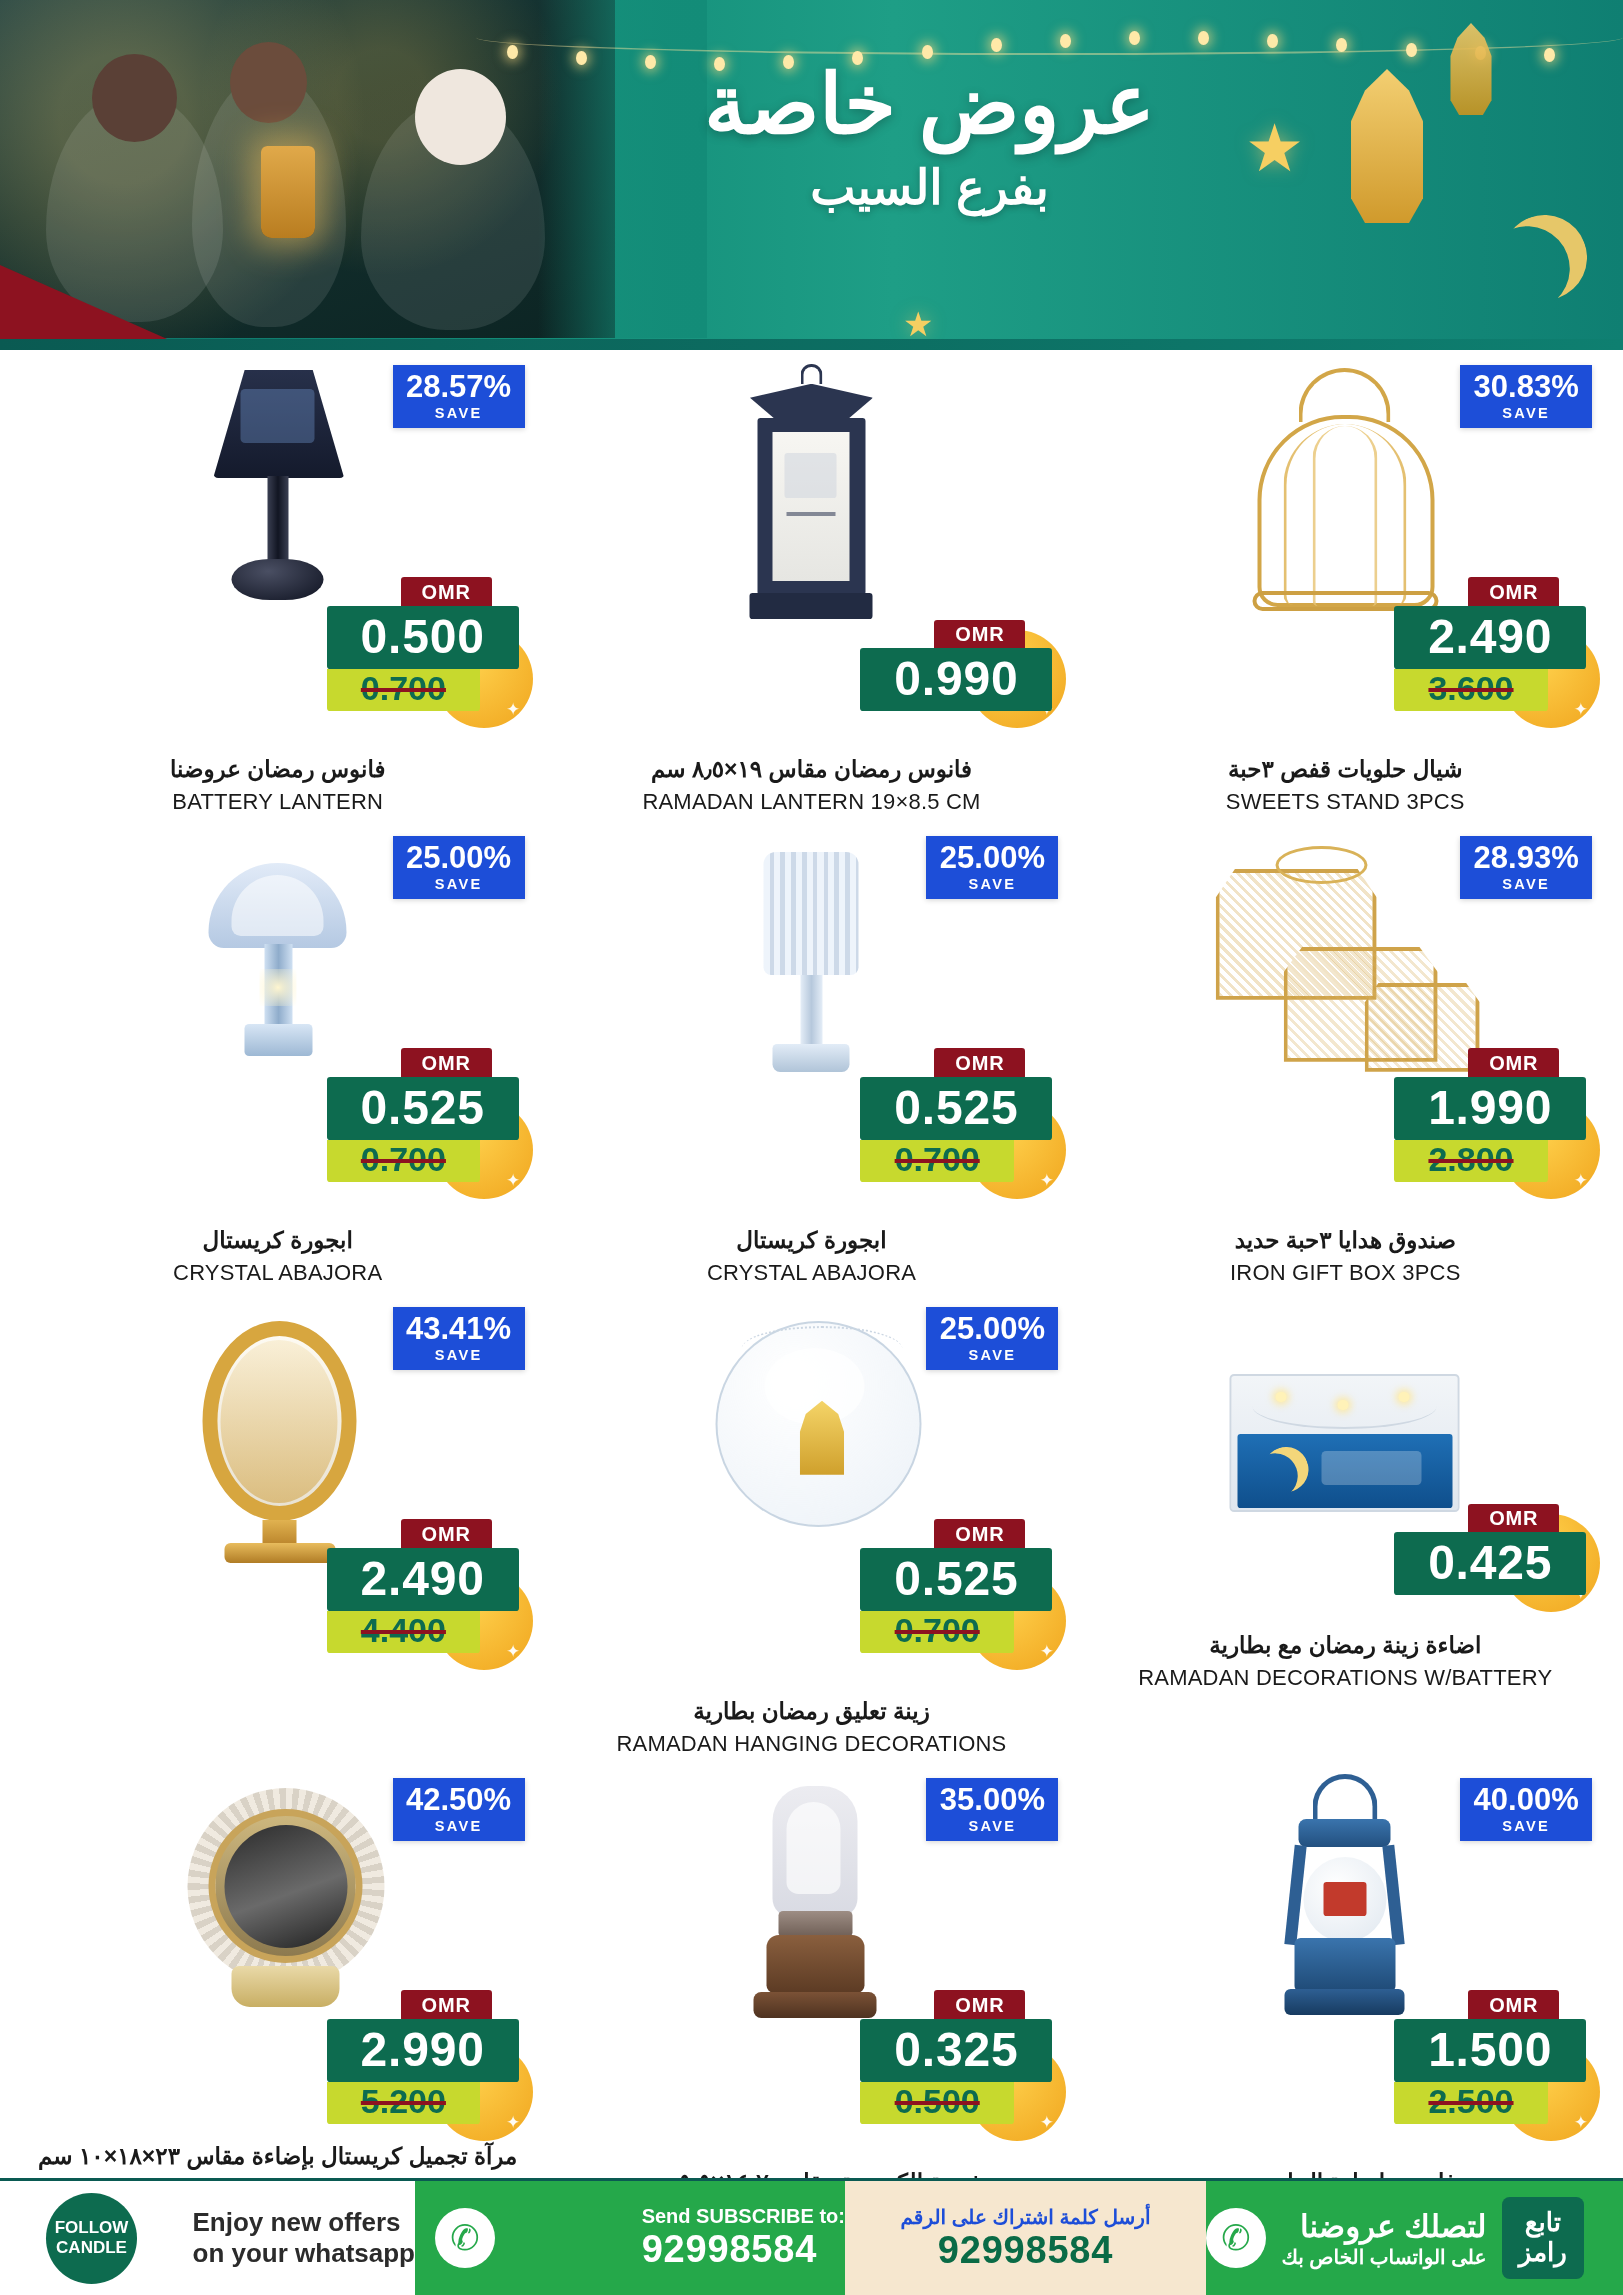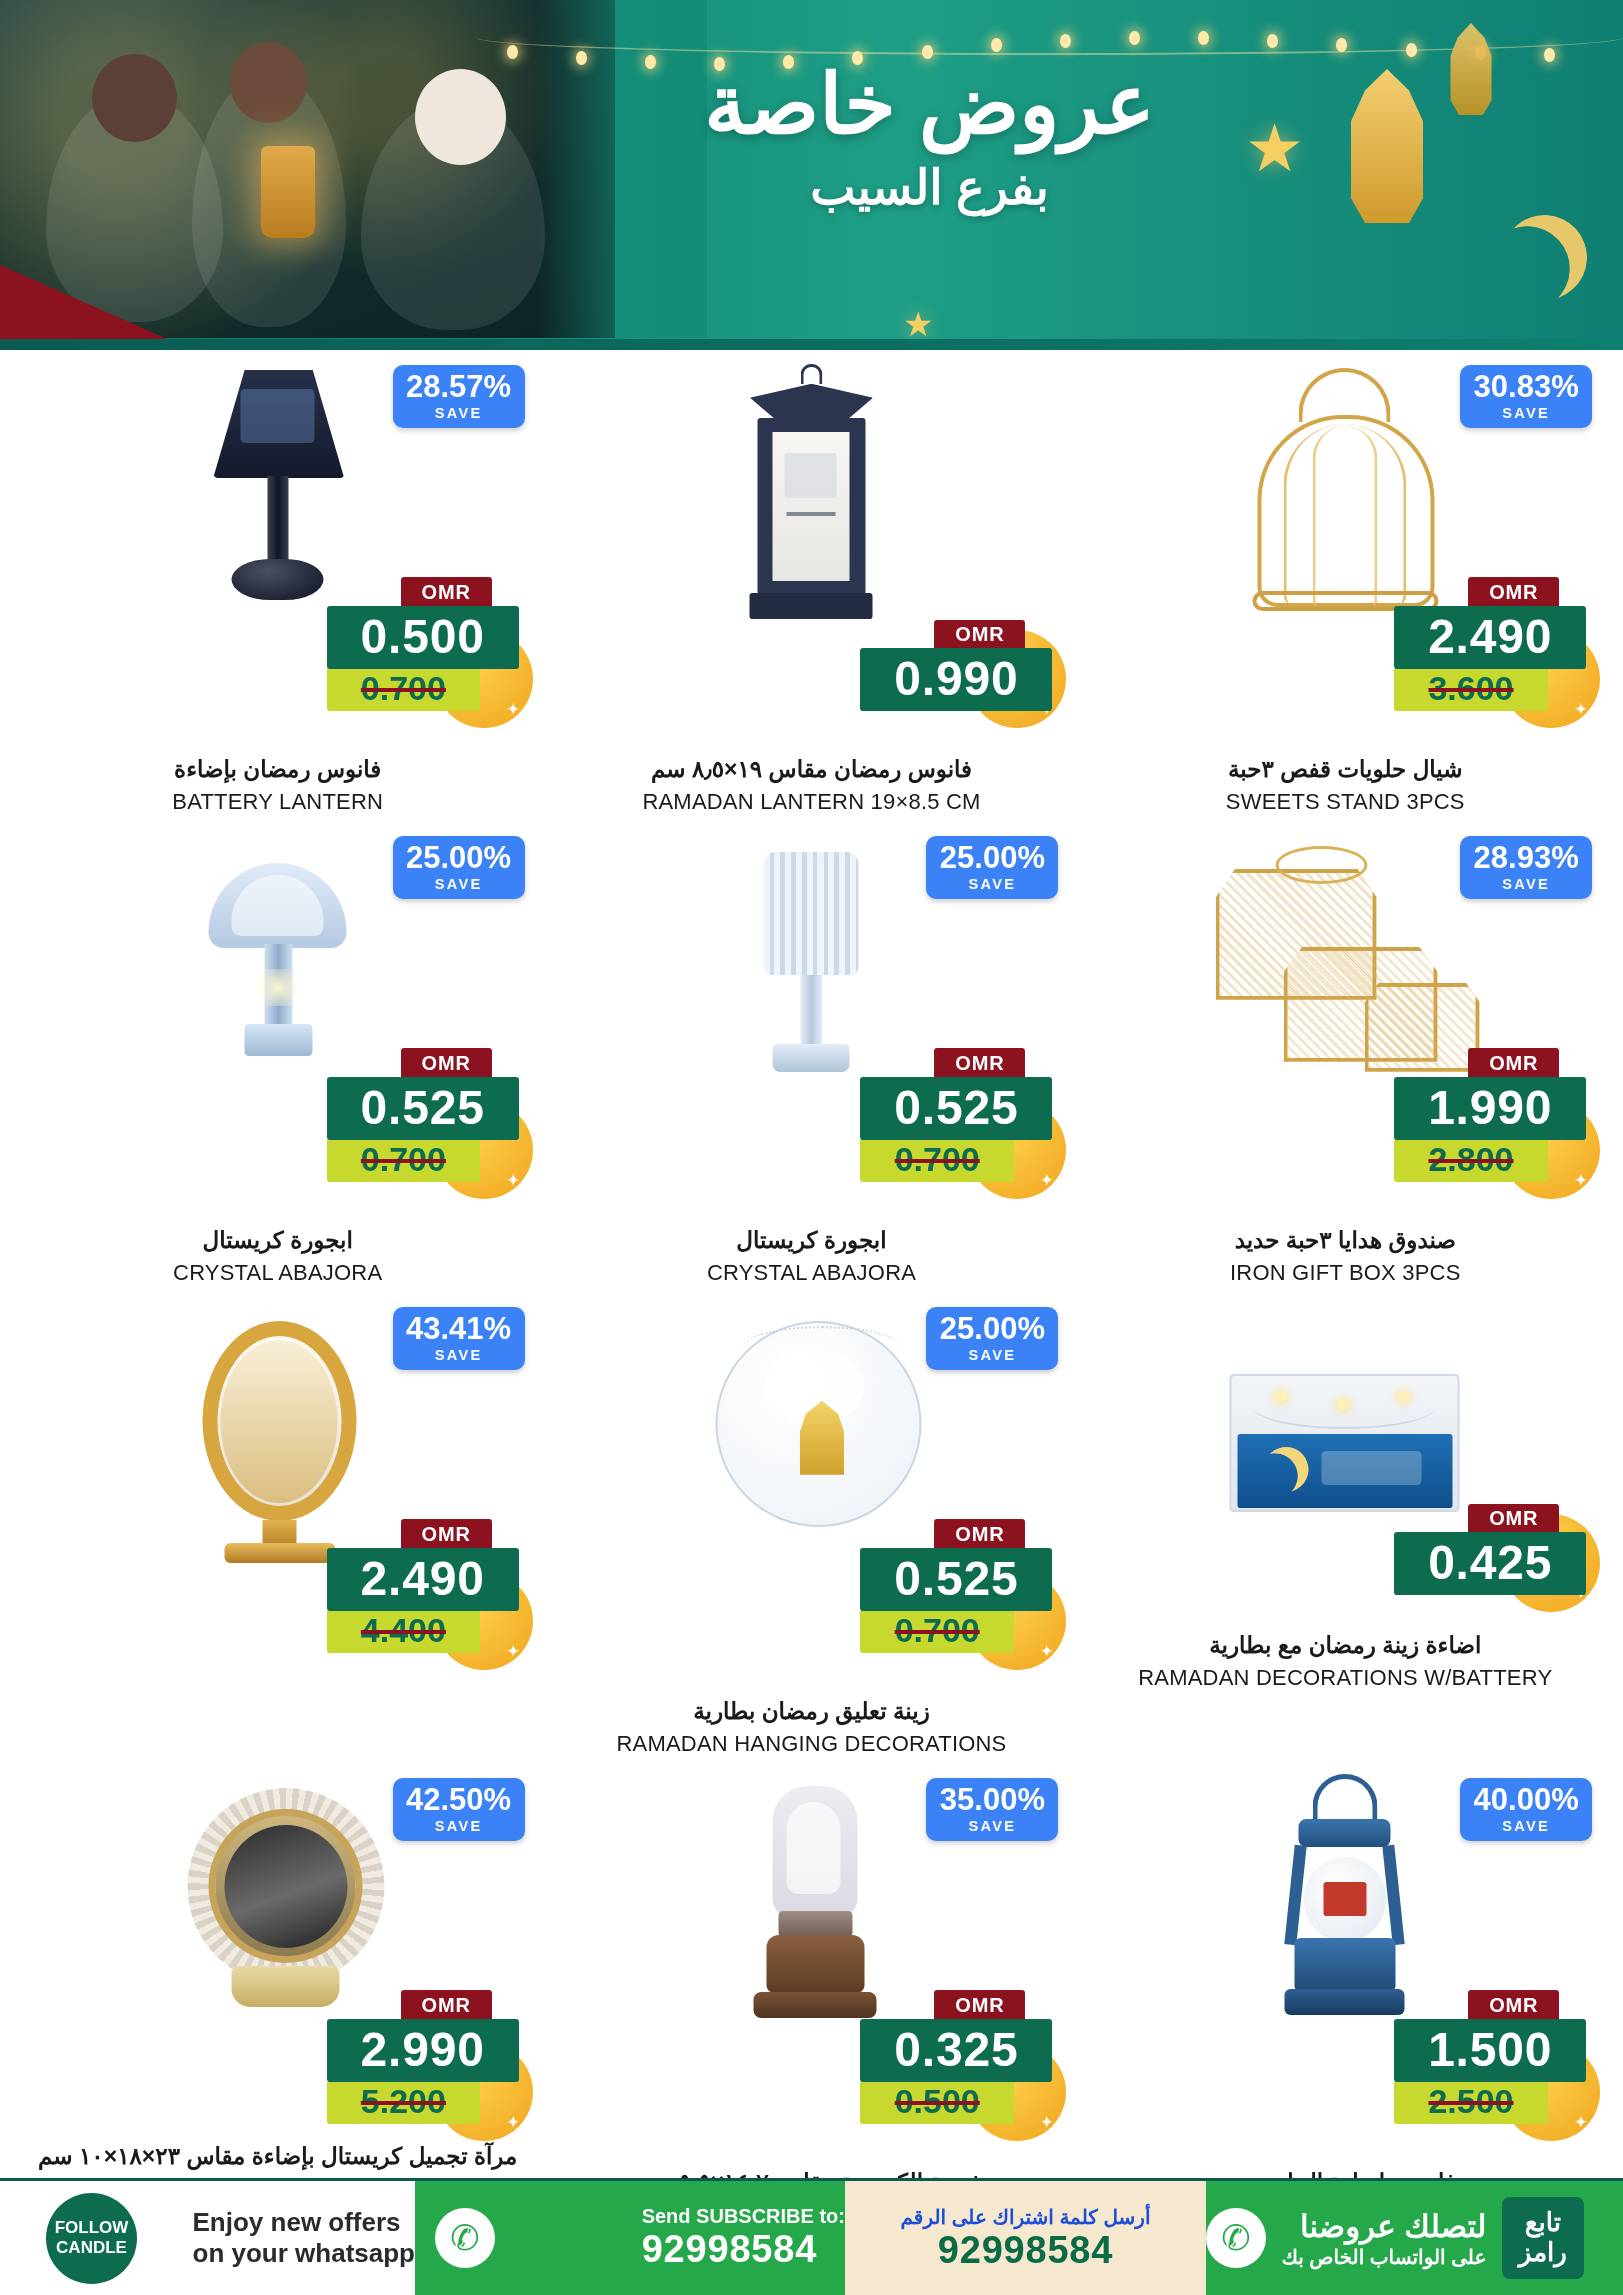--- a/index.html
+++ b/index.html
@@ -149,23 +149,23 @@
   }
 
   
   .obj { position: absolute; }
 
   .badge-save {
     position: absolute;
     top: 10.8px;
     right: 20px;
     width: 132px;
-    background: #3b82f6;
+    background: #1d4ed8;
     color: #ffffff;
-    border-radius: 10px;
+    border-radius: 0;
     text-align: center;
     padding: 6.1px 4.6px 7.7px 4.6px;
     box-shadow: 0 2.3px 5.4px rgba(0,0,0,0.18);
     z-index: 6;
   }
   .badge-save .pct { font-size: 31px; font-weight: 700; line-height: 1; }
   .badge-save .lbl { font-size: 14.6px; font-weight: 700; letter-spacing: 2.3px; margin-top: 2.3px; }
 
   .price-block {
     position: absolute;
@@ -365,21 +365,21 @@
         <div class="pct">28.57%</div>
         <div class="lbl">SAVE</div>
       </div>
       <div class="price-block">
         <div class="pb-circle"></div>
         <div class="omr-tag">OMR</div>
         <div class="new-price">0.500</div>
         <div class="old-price">0.700</div>
       </div>
       <div class="captions">
-        <div class="cap-ar">فانوس رمضان بإضاءة</div>
+        <div class="cap-ar">فانوس رمضان عروضنا</div>
         <div class="cap-en">BATTERY LANTERN</div>
       </div>
     </div>
 
     <div class="cell">
       <div class="prod-img">
         <div class="obj" style="left:151px;top:3.1px;width:21.5px;height:20px;border:3.8px solid #2b3550;border-bottom:none;border-radius:10.8px 10.8px 0 0;"></div>
         <div class="obj" style="left:100px;top:23px;width:123px;height:35px;background:#2b3550;clip-path:polygon(20% 100%,80% 100%,100% 40%,50% 0,0 40%);"></div>
         <div class="obj" style="left:108px;top:57px;width:108px;height:177px;background:#2b3550;border-radius:3.1px;"></div>
         <div class="obj" style="left:123px;top:71px;width:77px;height:149px;background:linear-gradient(180deg,#f7f6f2,#e6e6e2);"></div>

